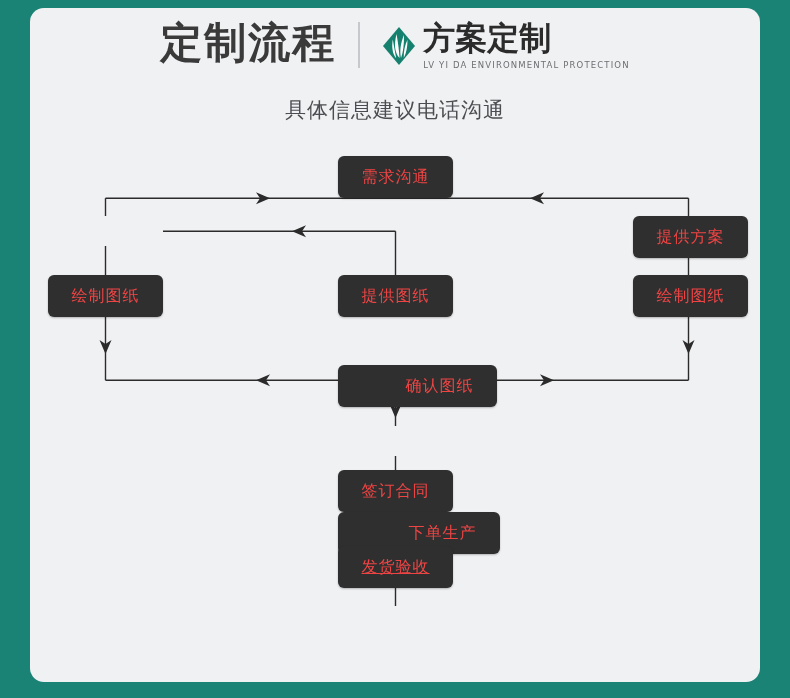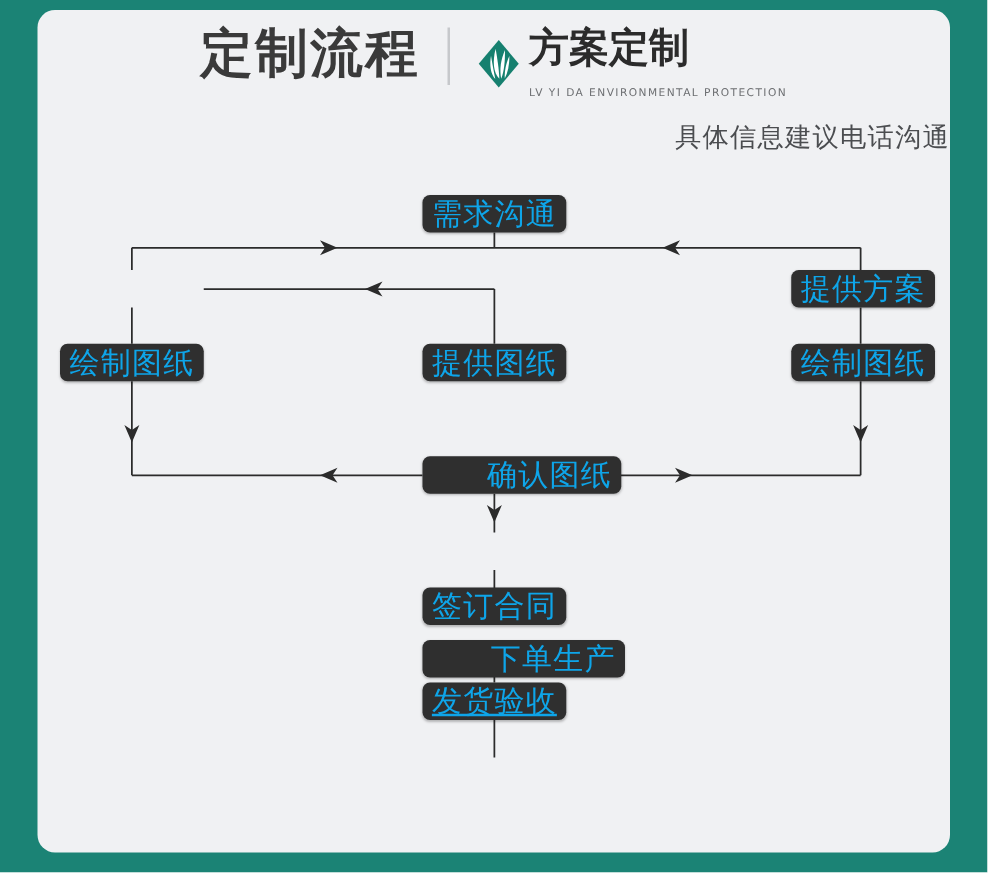--- a/index.html
+++ b/index.html
@@ -71,29 +71,29 @@
     color: #2b2b2b;
     line-height: 1.05;
     letter-spacing: 0px;
     white-space: nowrap;
   }
   #logo-en {
     font-size: 8.5px;
     color: #6d6f72;
     letter-spacing: 1.15px;
     line-height: 1.2;
-    margin-top: 14px;
+    margin-top: 4px;
     white-space: nowrap;
   }
   #subtitle {
     position: absolute;
     left: 0;
     top: 88px;
     width: 730px;
-    text-align: right;
+    text-align: center;
     font-size: 21px;
     color: #4b4d50;
     letter-spacing: 1px;
   }
 
   
   #flow {
     position: absolute;
     left: 0;
     top: 0;
@@ -102,29 +102,29 @@
   }
   #wires {
     position: absolute;
     left: 0;
     top: 0;
   }
   .node {
     position: absolute;
     background: #2f2f2f;
     border-radius: 6px;
-    color: #0ea5e9;
-    font-size: 24px;
+    color: #ef4444;
+    font-size: 16px;
     letter-spacing: 1px;
     display: flex;
     align-items: center;
     justify-content: center;
     white-space: nowrap;
     box-shadow: 0 1px 2px rgba(0,0,0,0.25);
-    height: 30px;
+    height: 42px;
   }
 </style>
 </head>
 <body>
 
 <div id="page">
   <div id="panel">
 
     <div id="header">
       <div id="main-title">定制流程</div>

